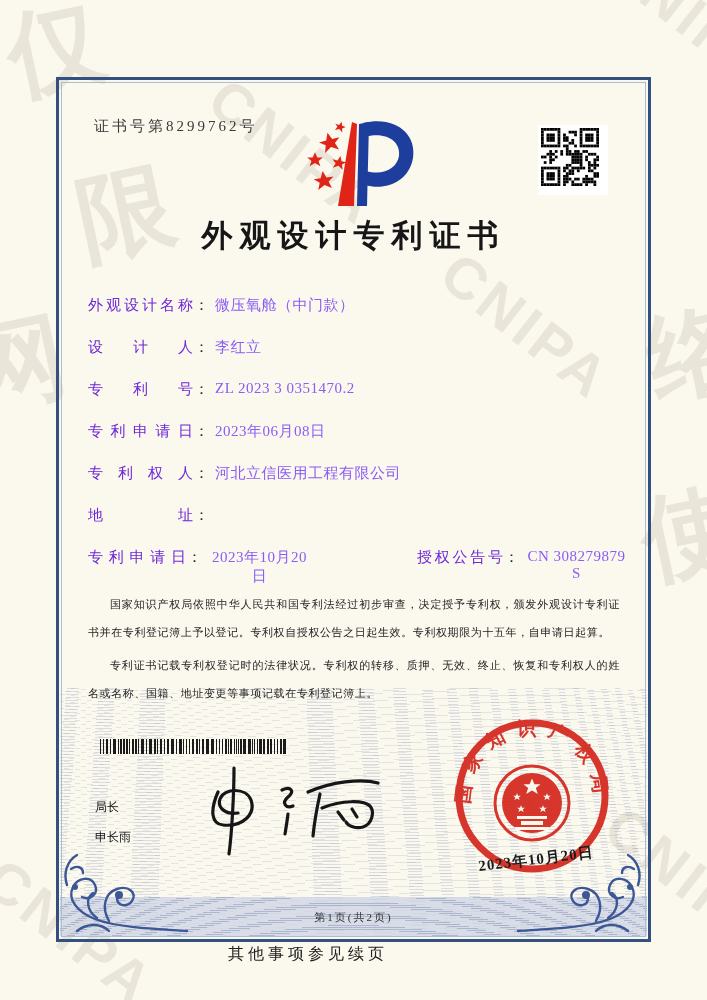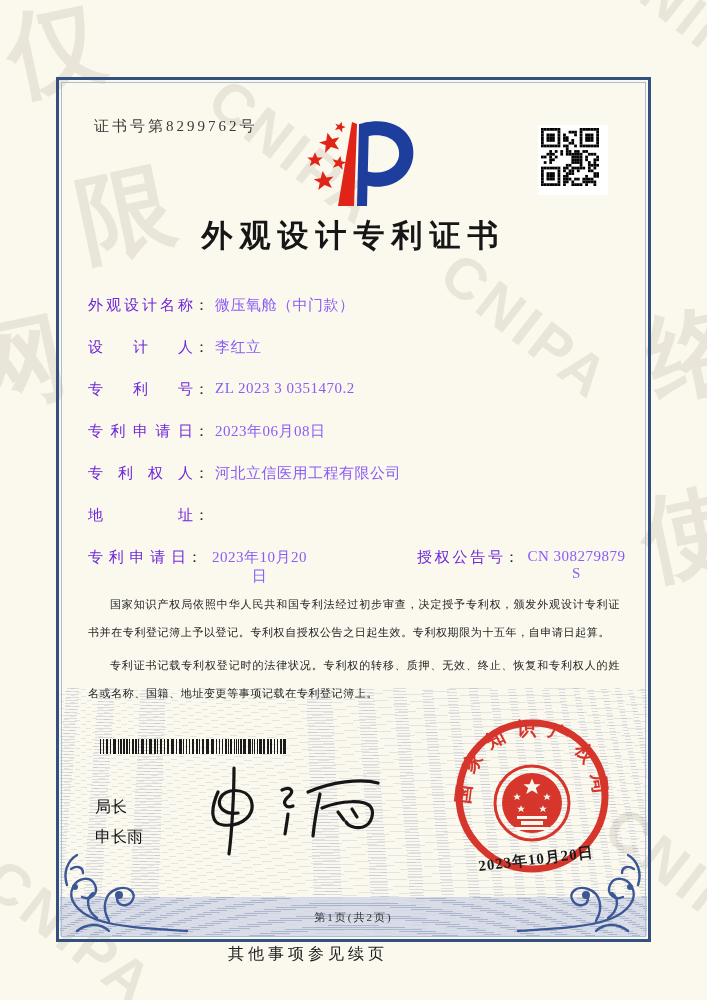--- a/index.html
+++ b/index.html
@@ -33,21 +33,21 @@
   .fcolon{margin-right:6px;color:#222;}
   .fvalue{color:#8b5cf6;letter-spacing:.5px;text-align:center;}
   .fpair2{margin-left:106px;display:flex;}
   .fpair2 .flabel{width:94px;}
   
   .paras{left:88px;top:590px;width:532px;z-index:3;font-size:11px;line-height:28px;color:#232323;letter-spacing:.6px;}
   .paras p{margin:0 0 5px 0;text-indent:2em;text-align:justify;}
   
   .barcode{left:100px;top:739px;width:188px;height:15px;z-index:3;}
   
-  .signer{left:95px;top:792px;z-index:3;font-size:16px;line-height:30px;color:#111;
+  .signer{left:95px;top:792px;z-index:3;font-size:12px;line-height:30px;color:#111;
           font-family:"Liberation Sans","DejaVu Sans",sans-serif;}
   .sig-svg{left:196px;top:762px;z-index:3;}
   
   .seal{left:453px;top:717px;width:158px;height:158px;z-index:4;opacity:.93;}
   .seal-date{left:478px;top:850px;z-index:5;font-size:15px;letter-spacing:1px;color:#1c1c1c;
              transform:rotate(-7deg);font-weight:bold;}
   
   .flourish{z-index:3;}
   .fl-left{left:57px;top:845px;}
   .fl-right{left:516px;top:845px;transform:scaleX(-1);}

